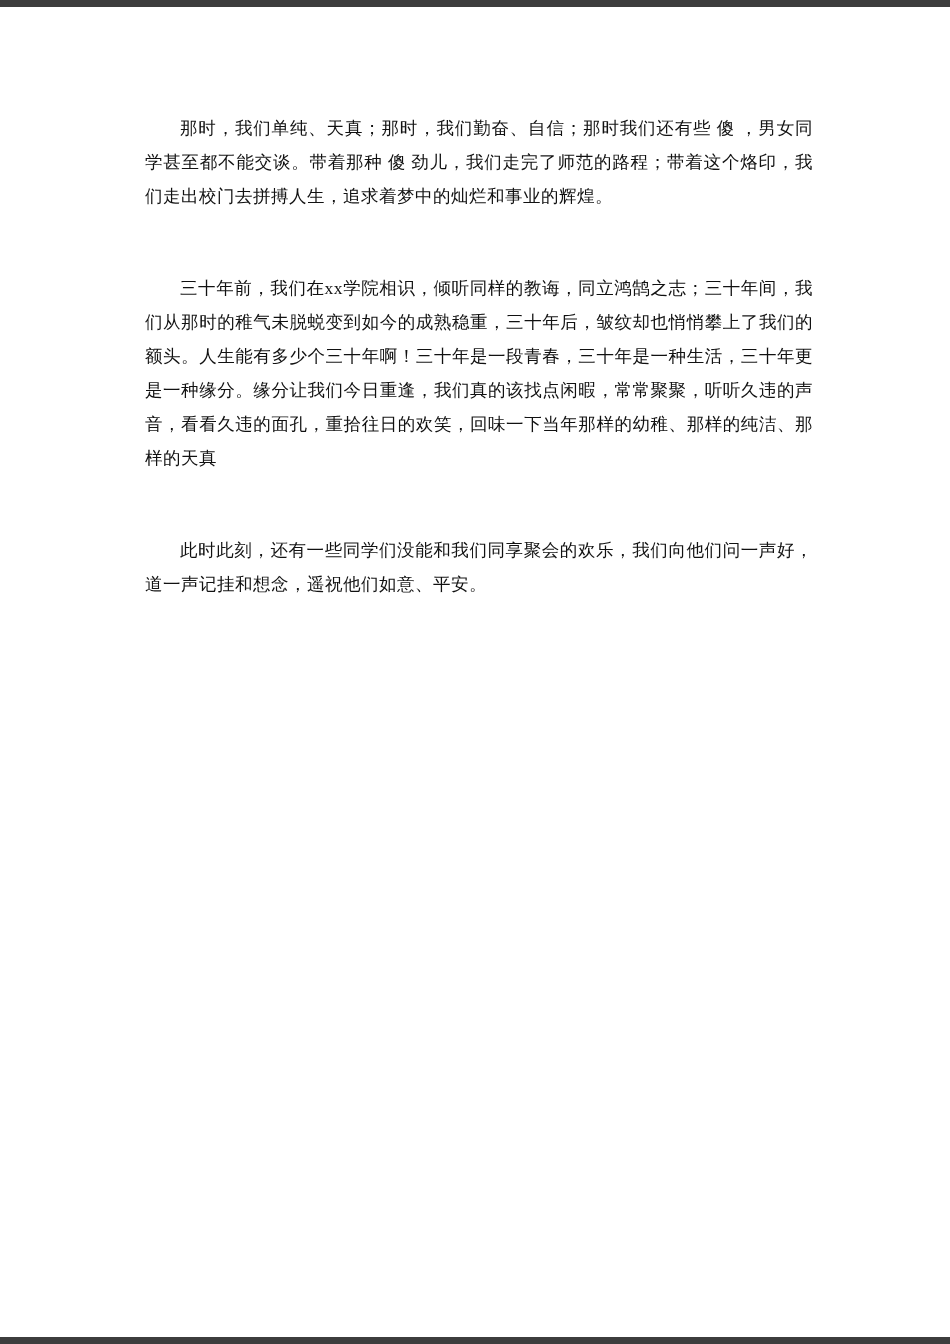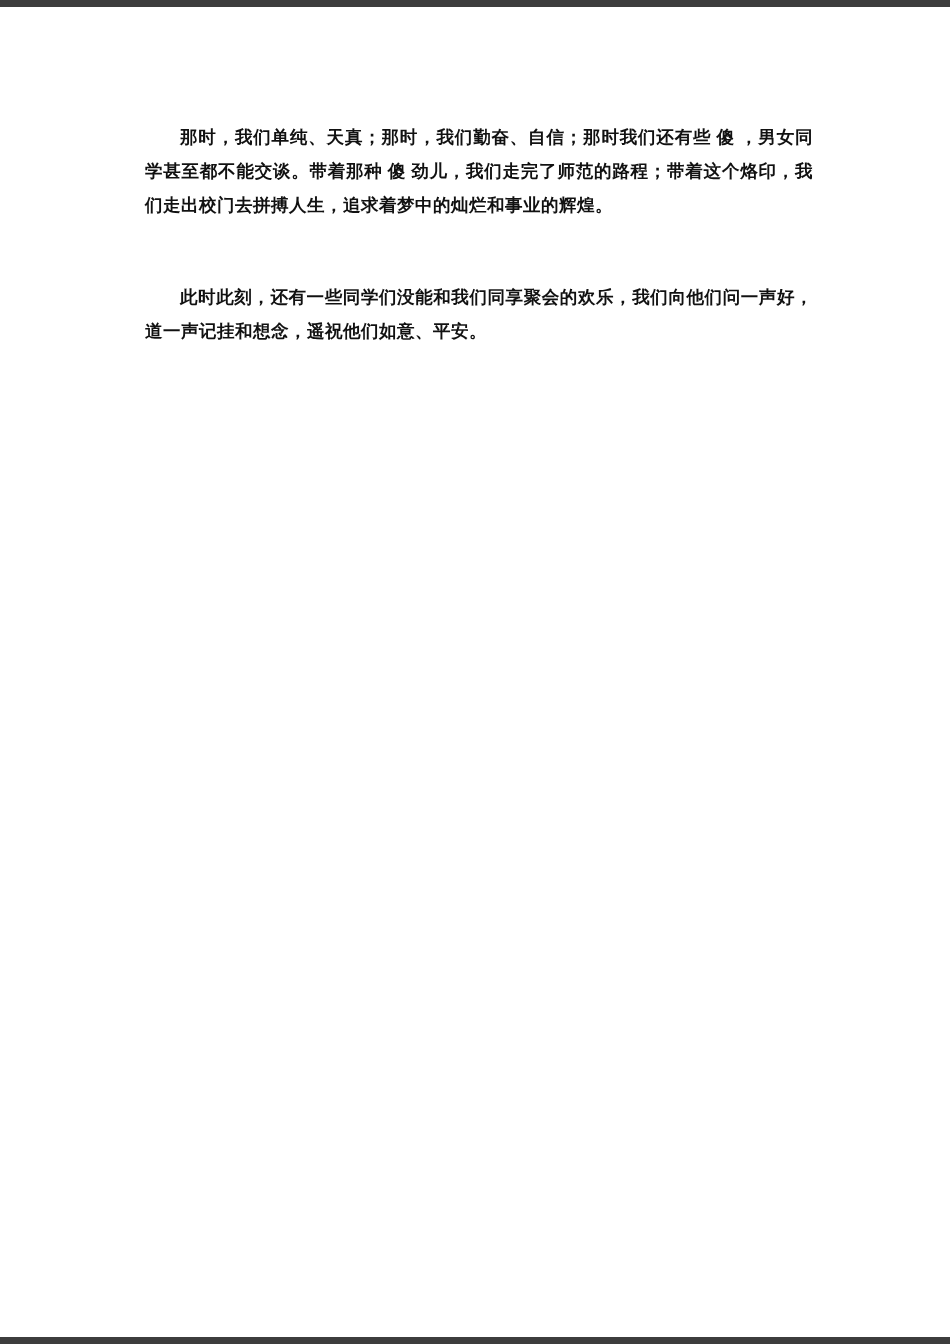--- a/index.html
+++ b/index.html
@@ -21,27 +21,26 @@
     position: absolute;
     left: 0;
     width: 100%;
     height: 7px;
     background: #3d3d3d;
   }
   .edge-bar.top { top: 0; }
   .edge-bar.bottom { bottom: 0; }
   .doc-body {
     position: absolute;
-    top: 16px;
+    top: 7px;
     left: 145px;
     width: 668px;
     padding-top: 104px;
     box-sizing: border-box;
     color: #111111;
-    font-weight: bold;
   }
   .doc-body p {
     margin: 0 0 58px 0;
     font-size: 17.5px;
     line-height: 34px;
     text-align: justify;
     text-justify: inter-ideograph;
     text-indent: 2em;
     letter-spacing: 0.5px;
     word-break: break-all;
@@ -51,17 +50,18 @@
   }
 </style>
 </head>
 <body>
 
 <div class="page">
   <div class="edge-bar top"></div>
 
   <div class="doc-body">
     <p>那时，我们单纯、天真；那时，我们勤奋、自信；那时我们还有些 傻 ，男女同学甚至都不能交谈。带着那种 傻 劲儿，我们走完了师范的路程；带着这个烙印，我们走出校门去拼搏人生，追求着梦中的灿烂和事业的辉煌。</p>
+    <p>三十年前，我们在xx学院相识，倾听同样的教诲，同立鸿鹄之志；三十年间，我们从那时的稚气未脱蜕变到如今的成熟稳重，三十年后，皱纹却也悄悄攀上了我们的额头。人生能有多少个三十年啊！三十年是一段青春，三十年是一种生活，三十年更是一种缘分。缘分让我们今日重逢，我们真的该找点闲暇，常常聚聚，听听久违的声音，看看久违的面孔，重拾往日的欢笑，回味一下当年那样的幼稚、那样的纯洁、那样的天真</p>
     <p>此时此刻，还有一些同学们没能和我们同享聚会的欢乐，我们向他们问一声好，道一声记挂和想念，遥祝他们如意、平安。</p>
   </div>
 
   <div class="edge-bar bottom"></div>
 </div>
 
 </body></html>

